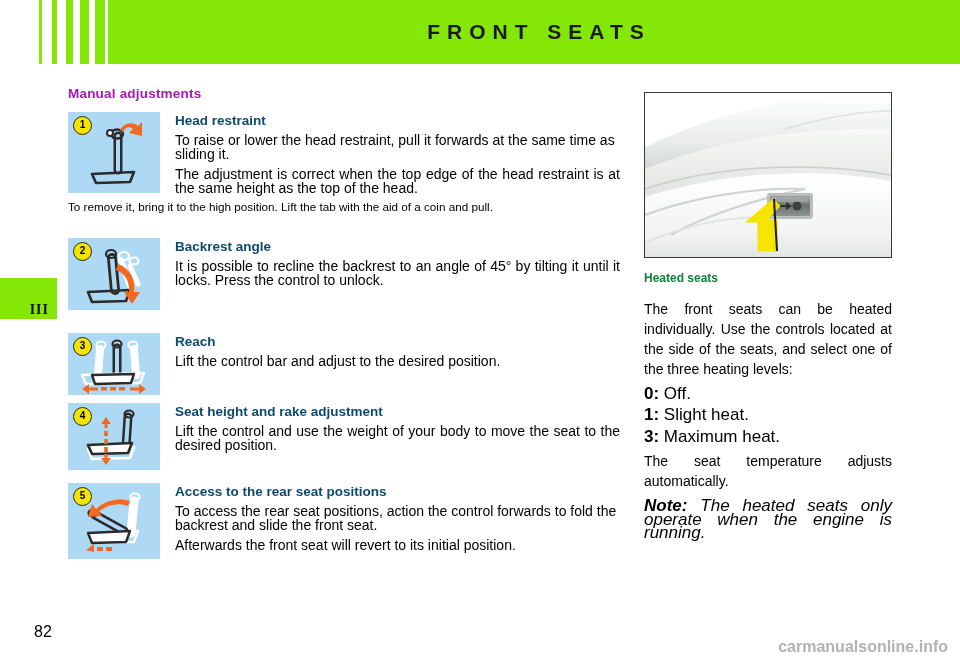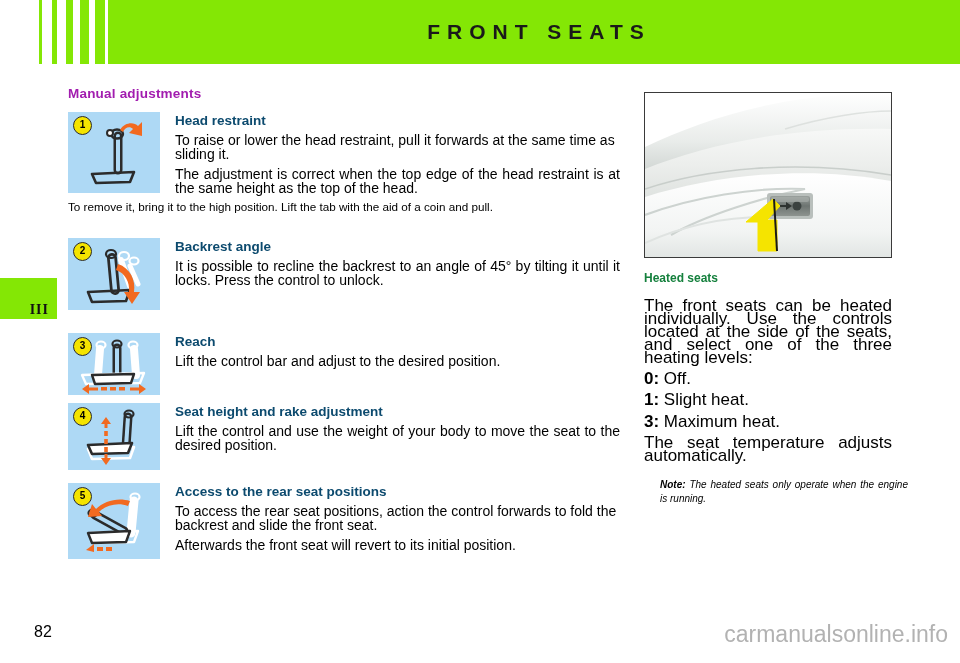--- a/index.html
+++ b/index.html
@@ -176,62 +176,63 @@
   }
   .photo svg { display: block; }
 
   .right-title {
     font-size: 12px;
     font-weight: bold;
     color: #15803d;
     margin: 13px 0 14px 0;
   }
   .r-para {
-    font-size: 17px;
-    line-height: 13px;
+    font-size: 14px;
+    line-height: 20px;
     color: #000;
     margin: 0 0 8px 0;
     text-align: justify;
     width: 248px;
   }
   .level-line {
     font-size: 17px;
     line-height: 13.4px;
     color: #000;
     margin: 0 0 8px 0;
   }
   .level-line b { font-weight: bold; }
   .note {
-    font-size: 10px;
+    font-size: 17px;
     line-height: 13.4px;
     color: #000;
     font-style: italic;
-    margin: 16px;
+    margin: 0;
     text-align: justify;
     width: 248px;
   }
   .note b { font-weight: bold; font-style: italic; }
 
   
   .page-number {
     position: absolute;
     left: 34px;
     bottom: 22px;
     font-size: 16px;
     color: #000;
     font-family: "Liberation Sans", sans-serif;
   }
   .watermark {
     position: absolute;
     right: 12px;
-    bottom: 15px;
-    font-size: 23px;
+    bottom: 7px;
+    font-size: 16px;
     color: #b2b2b2;
     letter-spacing: 0px;
     font-family: "Liberation Sans", sans-serif;
+    font-weight: bold;
   }
 </style>
 </head>
 <body>
 
 <div class="header">
   <div class="stripes">
     <div class="stripe" style="left:39px;width:3px;"></div>
     <div class="stripe" style="left:52px;width:5px;"></div>
     <div class="stripe" style="left:66px;width:7px;"></div>

